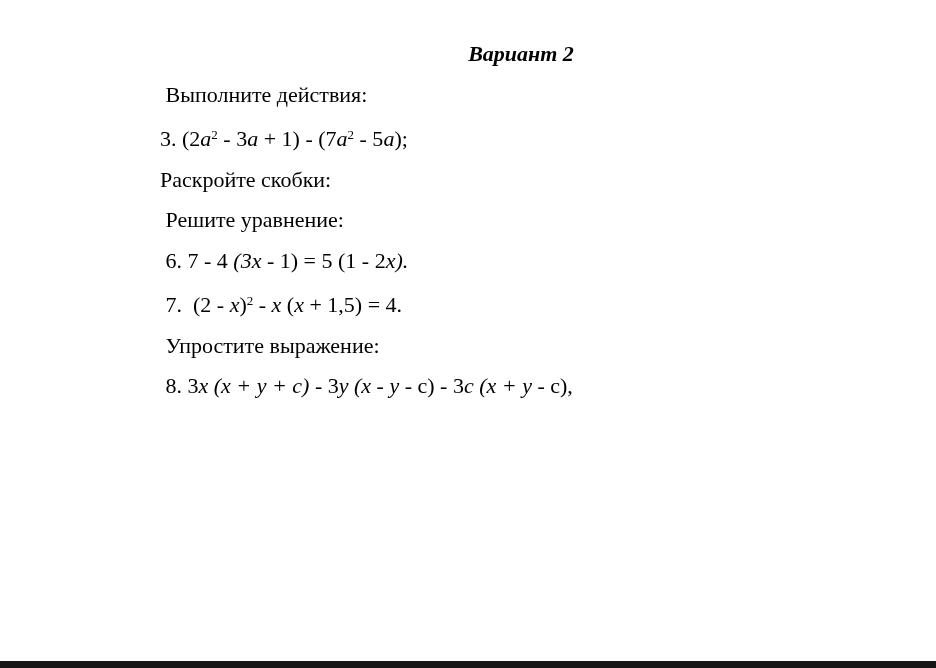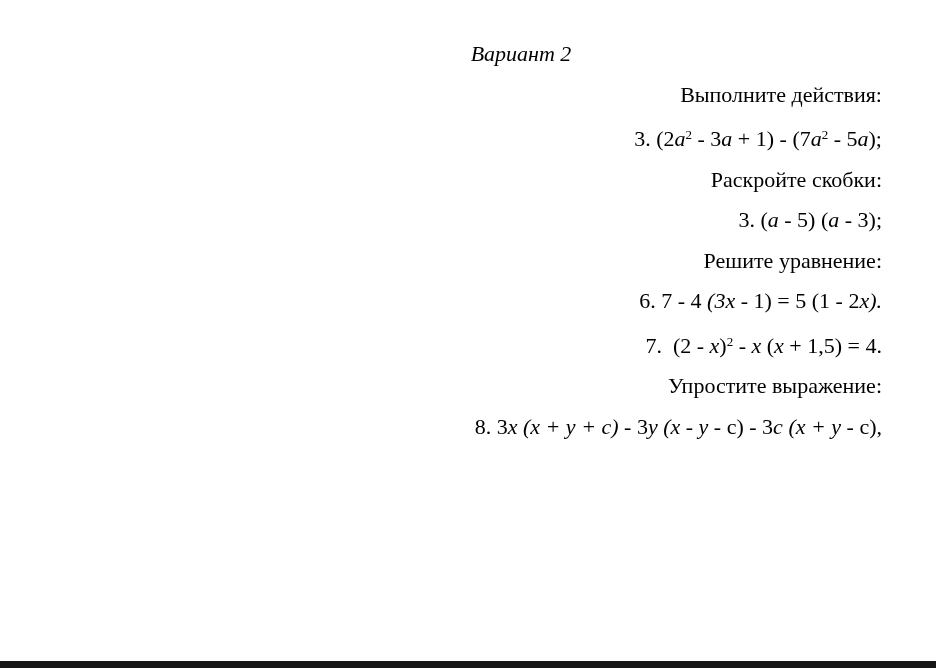--- a/index.html
+++ b/index.html
@@ -13,31 +13,30 @@
     position: relative;
   }
   .doc {
     position: absolute;
     top: 34px;
     left: 160px;
     width: 722px;
   }
   .title {
     font-size: 22px;
-    font-weight: normal;
+    font-weight: bold;
     font-style: italic;
     text-align: center;
     line-height: 40.5px;
     white-space: pre;
   }
   .line {
     font-size: 22px;
     line-height: 40.5px;
     white-space: pre;
-    text-align: right;
   }
   .i { font-style: italic; }
   .sup {
     font-size: 13px;
     vertical-align: 7px;
     letter-spacing: 0;
   }
   .bottom-bar {
     position: absolute;
     left: 0;
@@ -48,21 +47,20 @@
 </style>
 </head>
 <body style="background: rgb(255, 255, 255); color: rgb(0, 0, 0);">
 
 <div class="doc">
   <div class="title">Вариант 2</div>
   <div>
       <div class="line heading"><span> Выполните действия:</span></div>
       <div class="line item"><span>3. (2</span><span class="i">a</span><span class="sup">2</span><span> - 3</span><span class="i">a</span><span> + 1) - (7</span><span class="i">a</span><span class="sup">2</span><span> - 5</span><span class="i">a</span><span>);</span></div>
       <div class="line heading"><span>Раскройте скобки:</span></div>
-      <div class="line item"><span>3. (</span><span class="i">a</span><span> - 5) (</span><span class="i">a</span><span> - 3);</span></div>
       <div class="line heading"><span> Решите уравнение:</span></div>
       <div class="line item"><span> 6. 7 - 4 </span><span class="i">(3</span><span class="i">x</span><span> - 1) = 5 (1 - 2</span><span class="i">x</span><span class="i">).</span></div>
       <div class="line item"><span> 7.  (2 - </span><span class="i">x</span><span>)</span><span class="sup">2</span><span> - </span><span class="i">x</span><span> (</span><span class="i">x</span><span> + 1,5) = 4.</span></div>
       <div class="line heading"><span> Упростите выражение:</span></div>
       <div class="line item"><span> 8. 3</span><span class="i">x</span><span> </span><span class="i">(x + y + c)</span><span> - 3</span><span class="i">y</span><span> </span><span class="i">(x - y - </span><span>c</span><span>) - 3</span><span class="i">c</span><span> </span><span class="i">(x + y - </span><span>c</span><span>),</span></div>
     </div>
 </div>
 
 <div class="bottom-bar" style="background: rgb(22, 22, 22);"></div>
 

